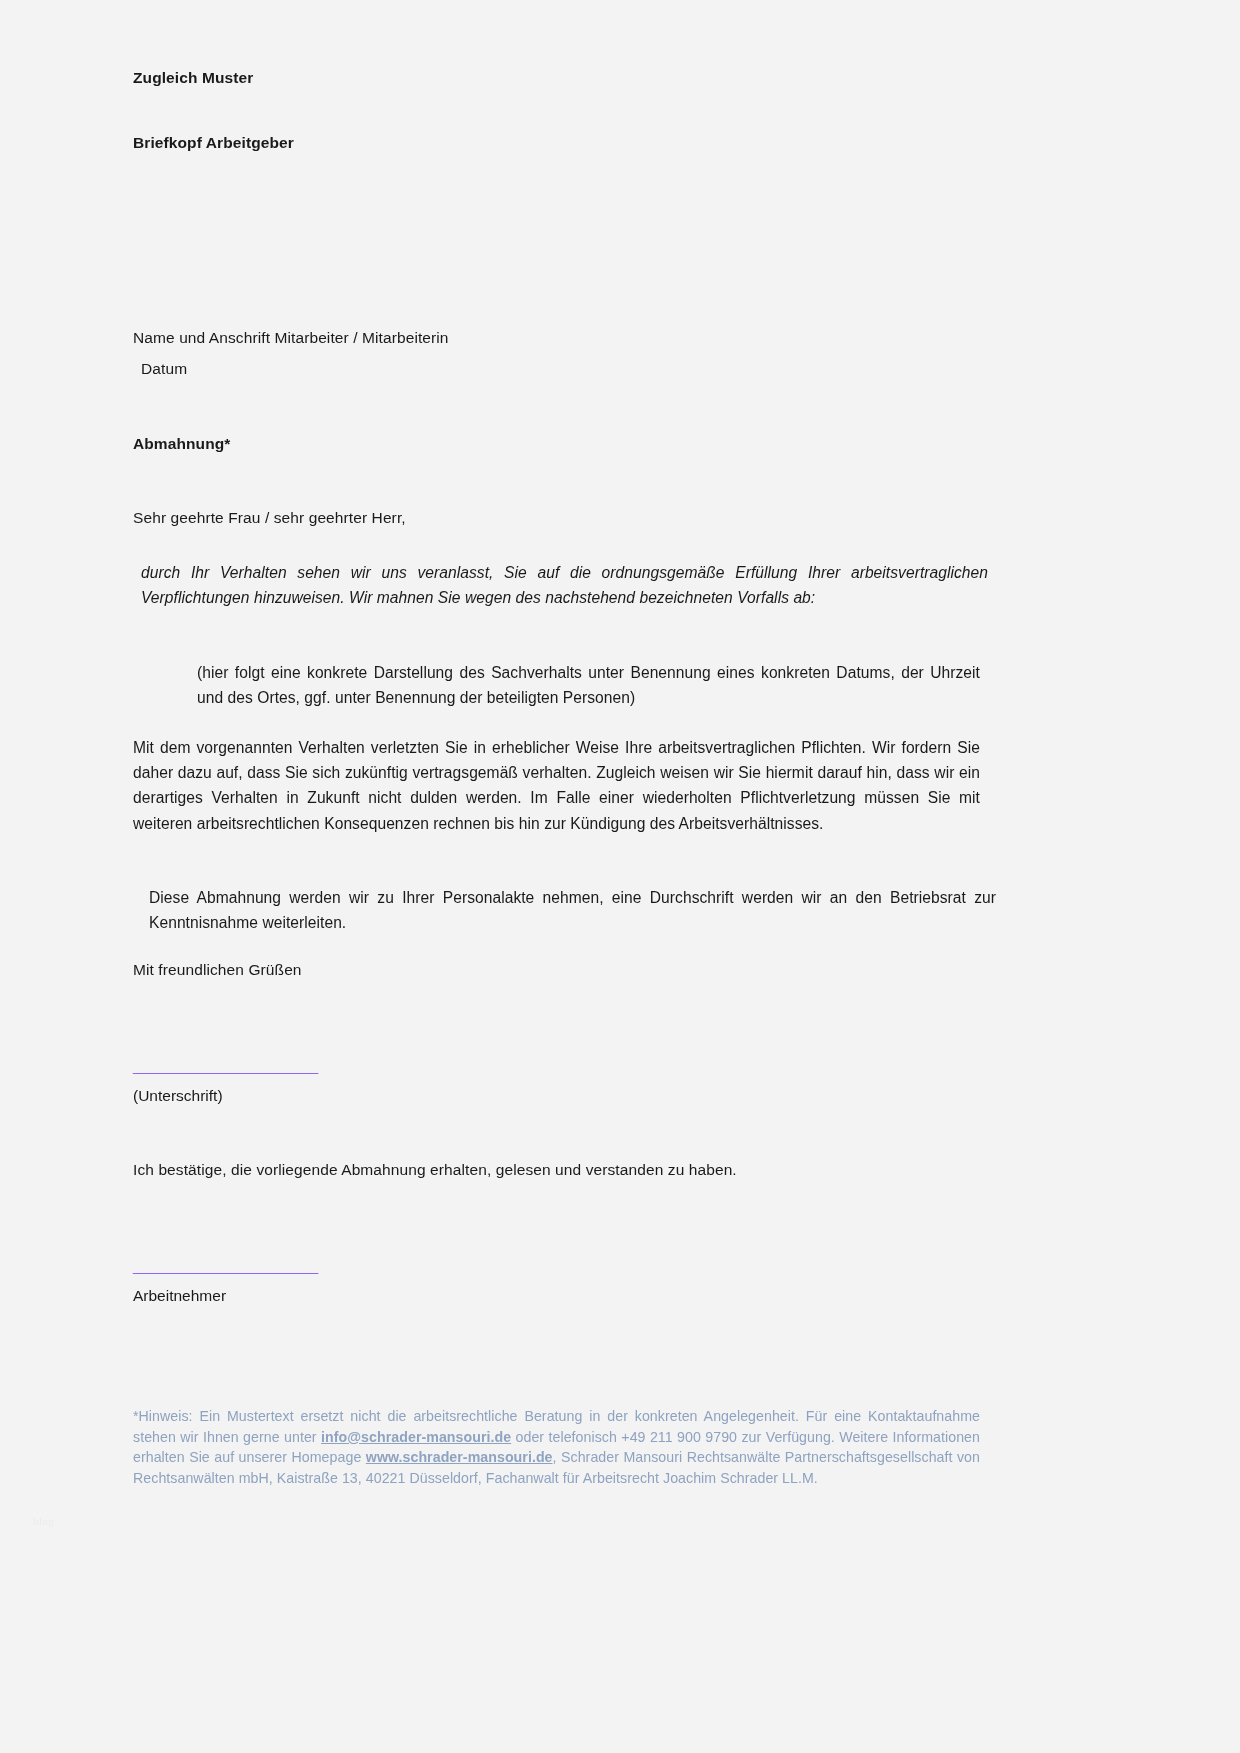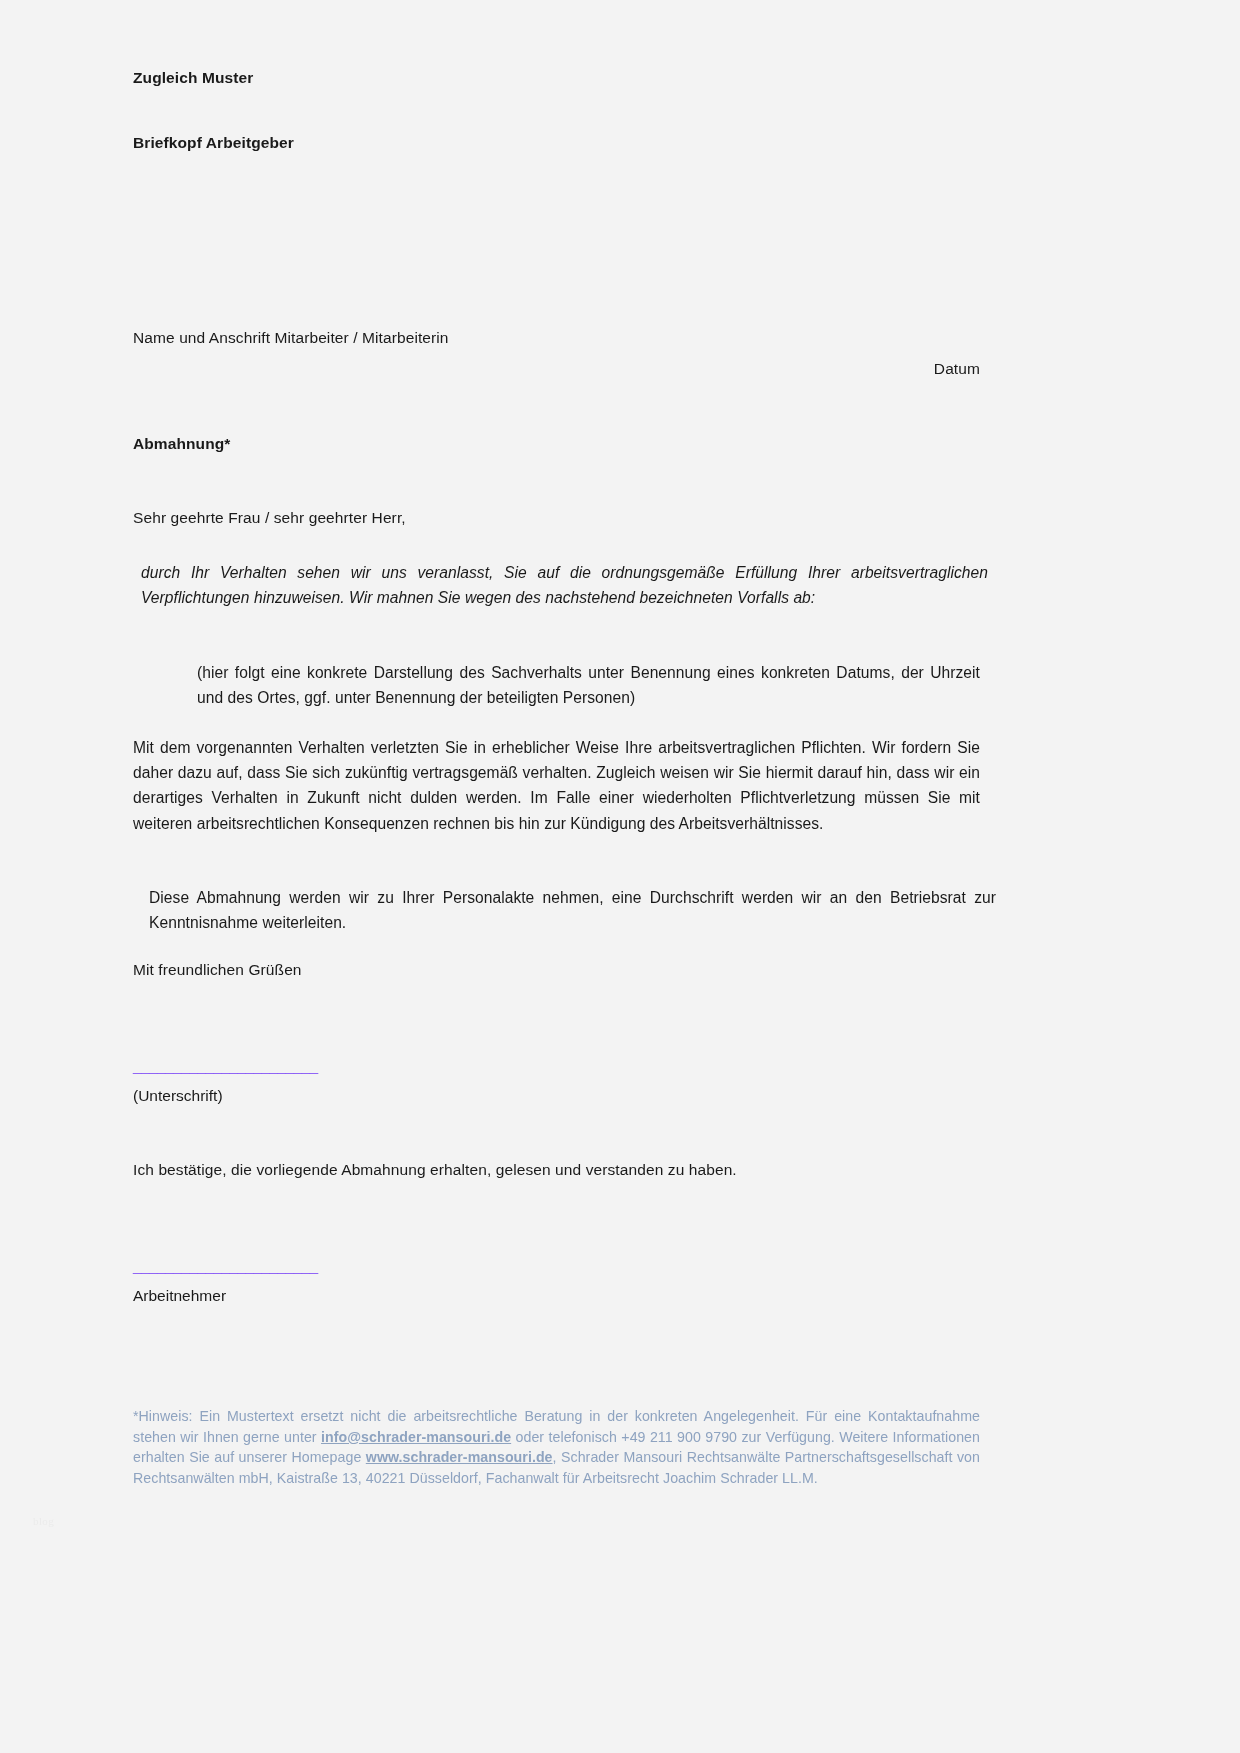--- a/index.html
+++ b/index.html
@@ -54,21 +54,21 @@
   }
 
   .bold { font-weight: bold; }
 
   
   .abs { position: absolute; }
 
   #title-line      { left: 0;   top: 70px;  }
   #letterhead-line { left: 0;   top: 135px; }
   #recipient-line  { left: 0;   top: 285px; margin-top: 45px; }
-  #date-line       { left: 0;   top: 361px; width: 847px; text-align: right; }
+  #date-line       { left: 8px;   top: 361px; width: 847px; }
   #subject-line    { left: 0;   top: 436px; }
   #salutation-line { left: 0;   top: 510px; }
 
   #para-intro      { left: 8px;   top: 560px;  width: 847px; font-style: italic; }
   #para-placeholder{ left: 64px; top: 660px; width: 783px; }
   #para-main       { left: 0;   top: 735px;  width: 847px; }
   #para-file       { left: 16px;   top: 885px;  width: 847px; }
   #closing-line    { left: 0;   top: 962px; }
 
   #sig1-rule       { left: 0;   top: 1058px; }

